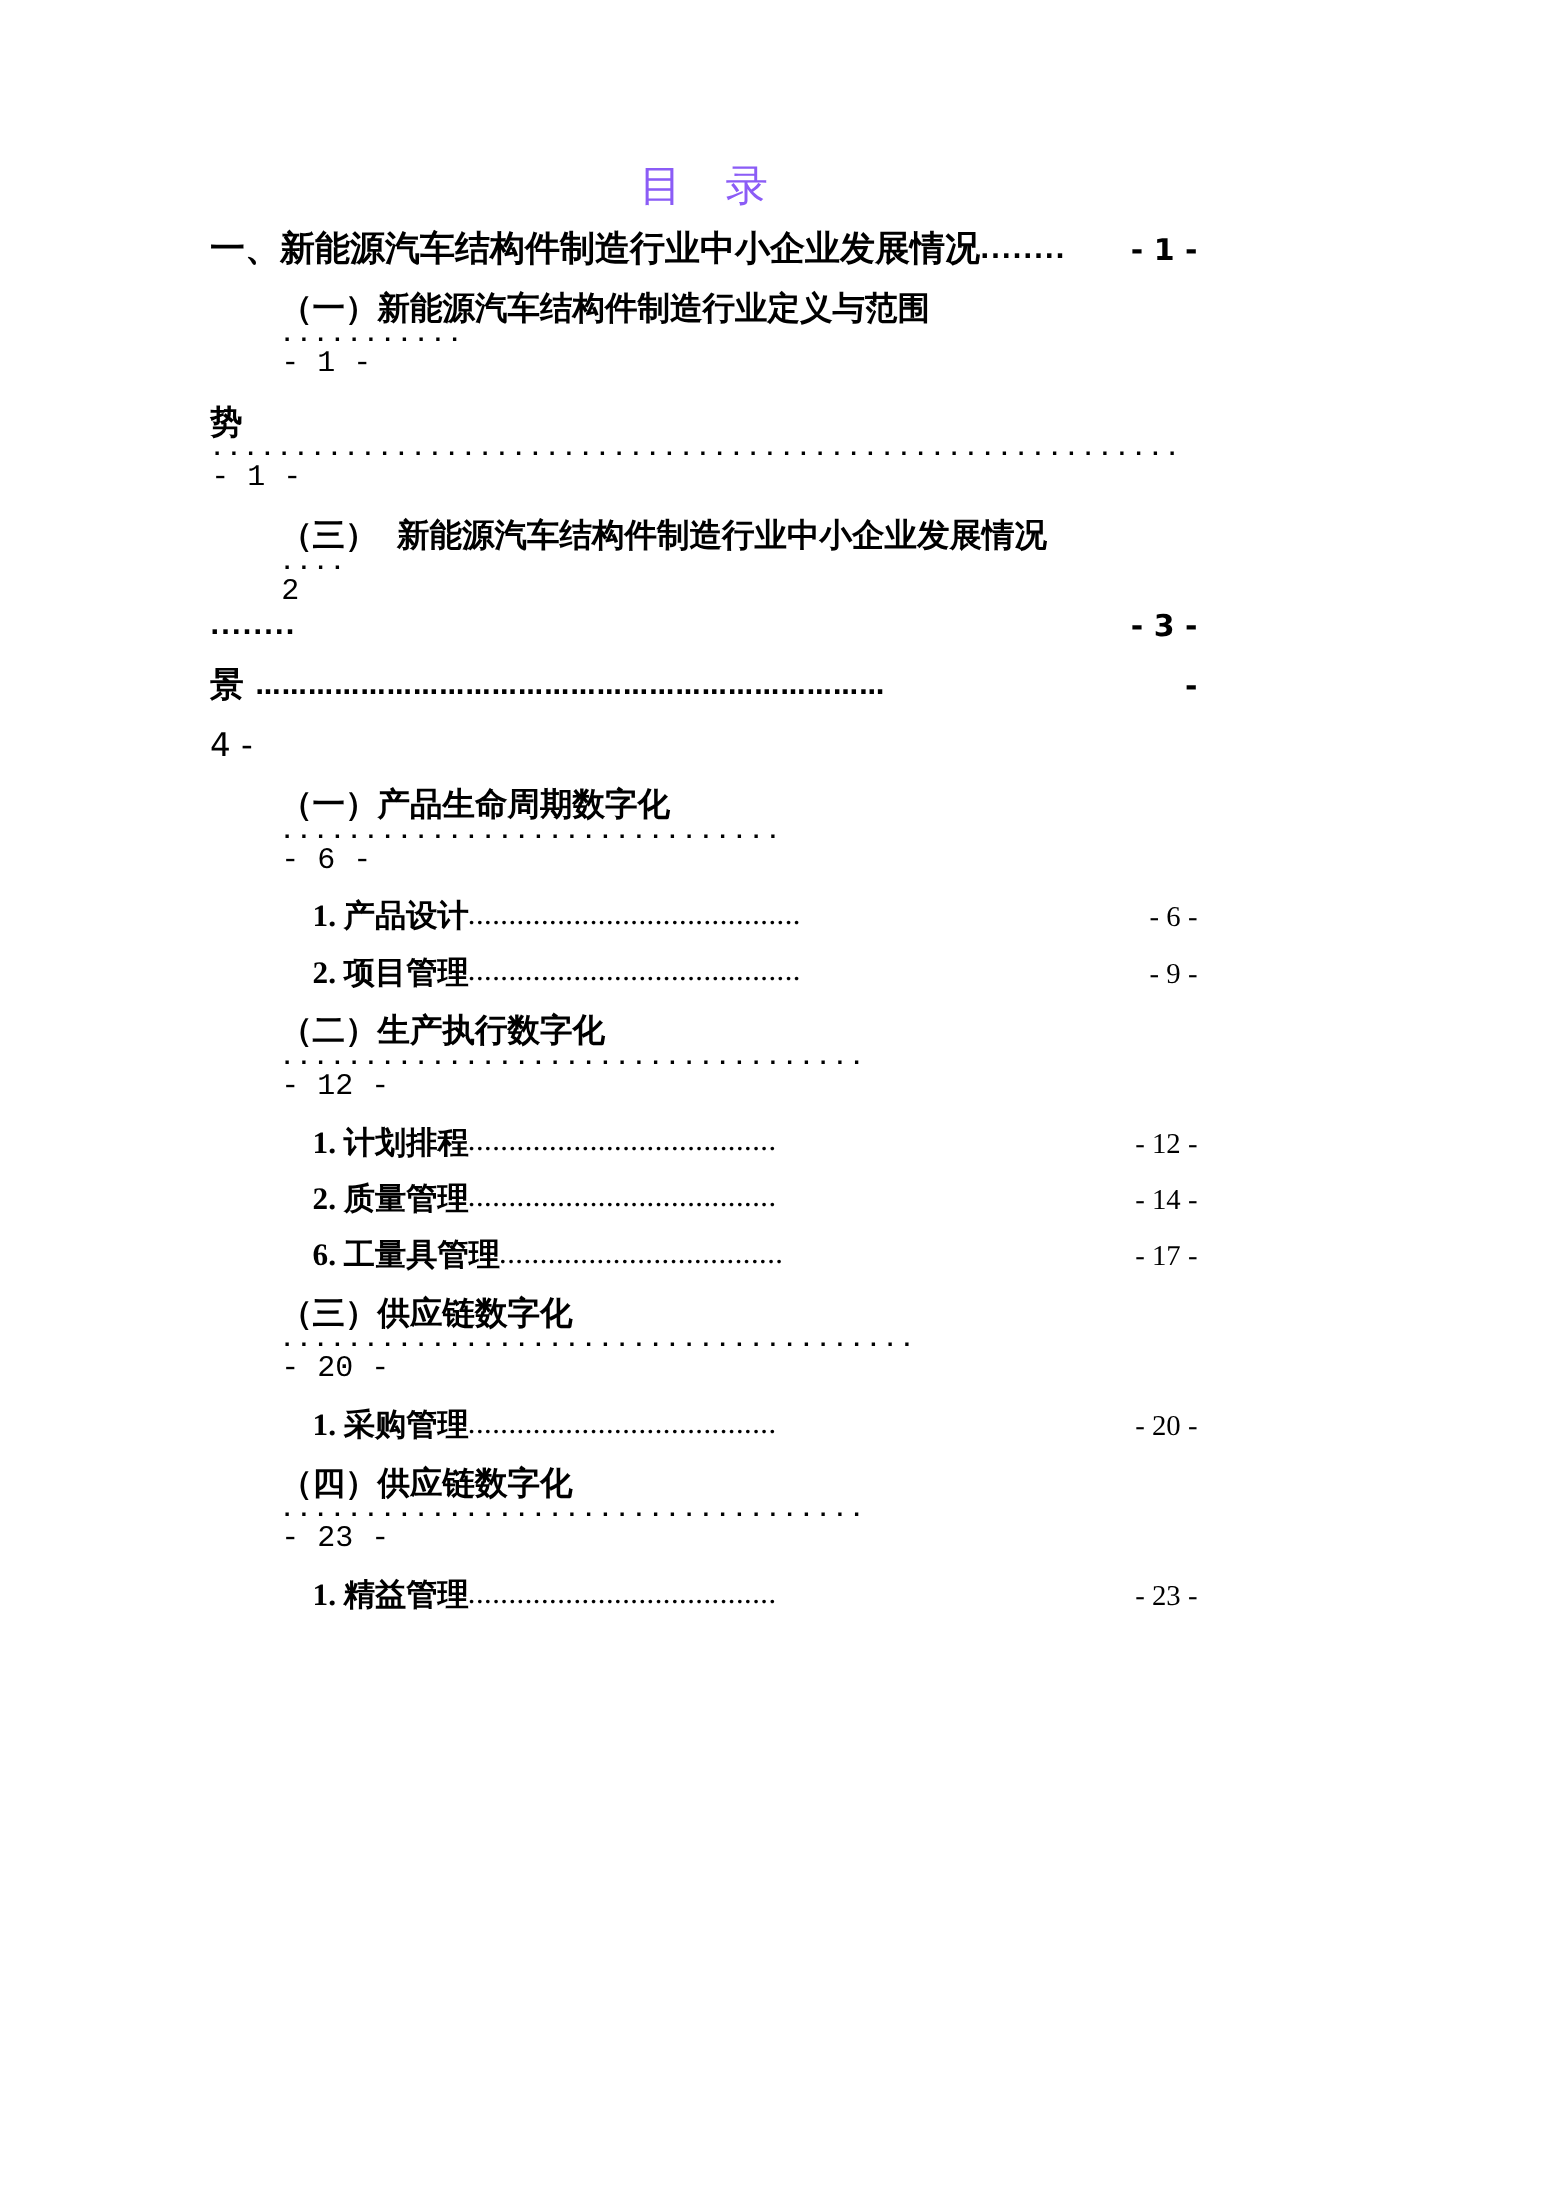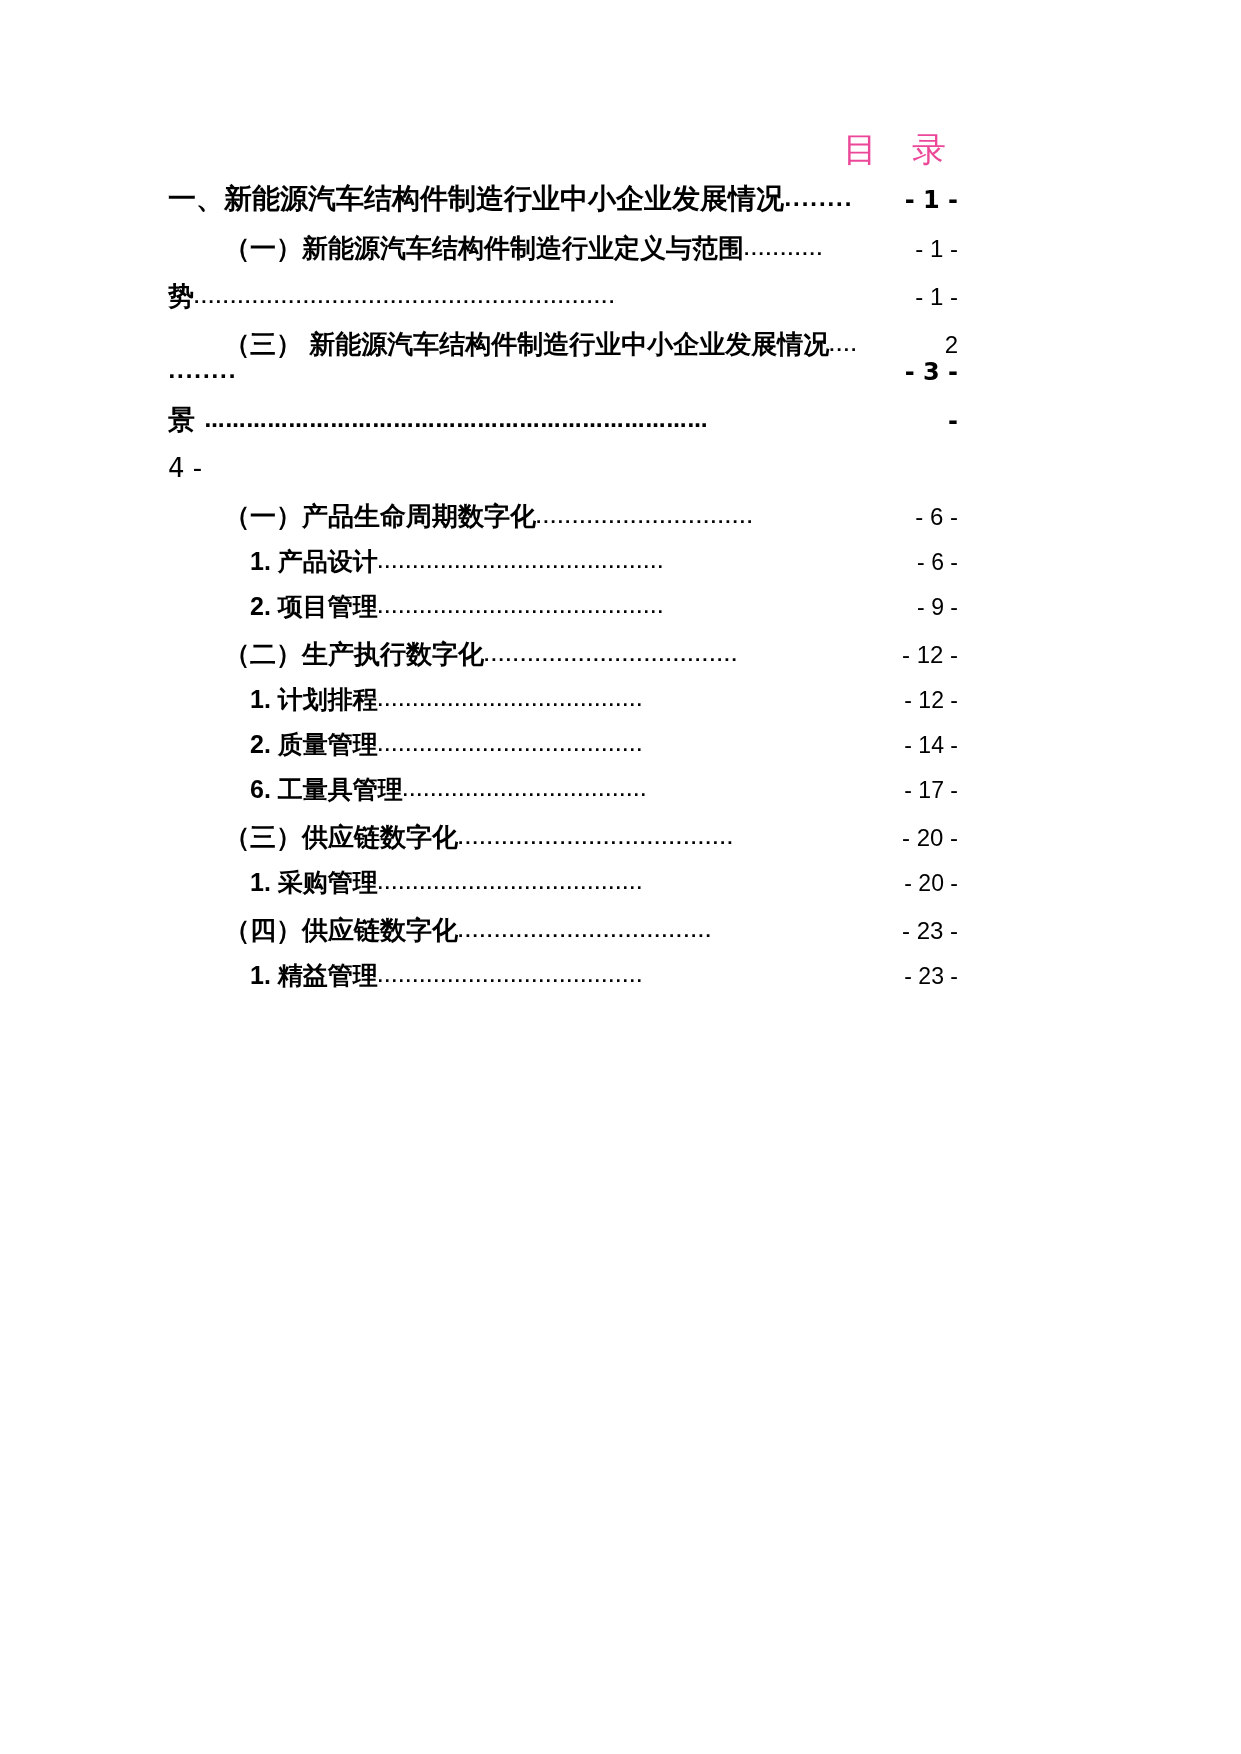--- a/index.html
+++ b/index.html
@@ -22,29 +22,29 @@
   }
   .content {
     position: absolute;
     left: 168px;
     top: 128px;
     width: 790px;
   }
 
   
   .toc-title {
-    text-align: right;
+    text-align: center;
     font-family: "DejaVu Sans", "Liberation Sans", sans-serif;
     font-size: 34px;
     font-weight: 400;
     letter-spacing: 12px;
     text-indent: 12px;
     line-height: 1.25;
     margin: 0 0 14px 0;
-    color: #ec4899;
+    color: #8b5cf6;
   }
 
   
   .toc-line {
     display: flex;
     align-items: baseline;
     width: 100%;
     line-height: 1.0;
     white-space: nowrap;
     margin: 0;
@@ -76,33 +76,34 @@
     font-size: 28px;
     font-weight: 700;
     margin: 3px 0 0 0;
     letter-spacing: 0px;
   }
   .lvl1 .toc-page { font-size: 24px; }
   .lvl1 .toc-dots { font-size: 20px; letter-spacing: 1px; }
 
   
   .lvl2 {
-    font-family: Liberation Sans, sans-serif;
+    font-family: Liberation Mono, monospace;
     font-size: 26px;
     font-weight: 700;
     margin: 22px 13px 0 0;
     padding-left: 56px;
     box-sizing: border-box;
+    flex-direction: column;
   }
   .lvl2 .toc-page { font-size: 24px; font-weight: 400;}
   .lvl2 .toc-dots { font-size: 19px; letter-spacing: 2px;}
 
   
   .lvl3 {
-    font-family: Liberation Sans, sans-serif;
+    font-family: Liberation Serif, serif;
     font-size: 25px;
     font-weight: 700;
     margin: 20px 0 0 0;
     padding-left: 82px;
     box-sizing: border-box;
   }
   .lvl3 .toc-page { font-size: 23px; font-weight: 400;}
   .lvl3 .toc-dots { font-size: 18px; letter-spacing: 2px;}
 
   

